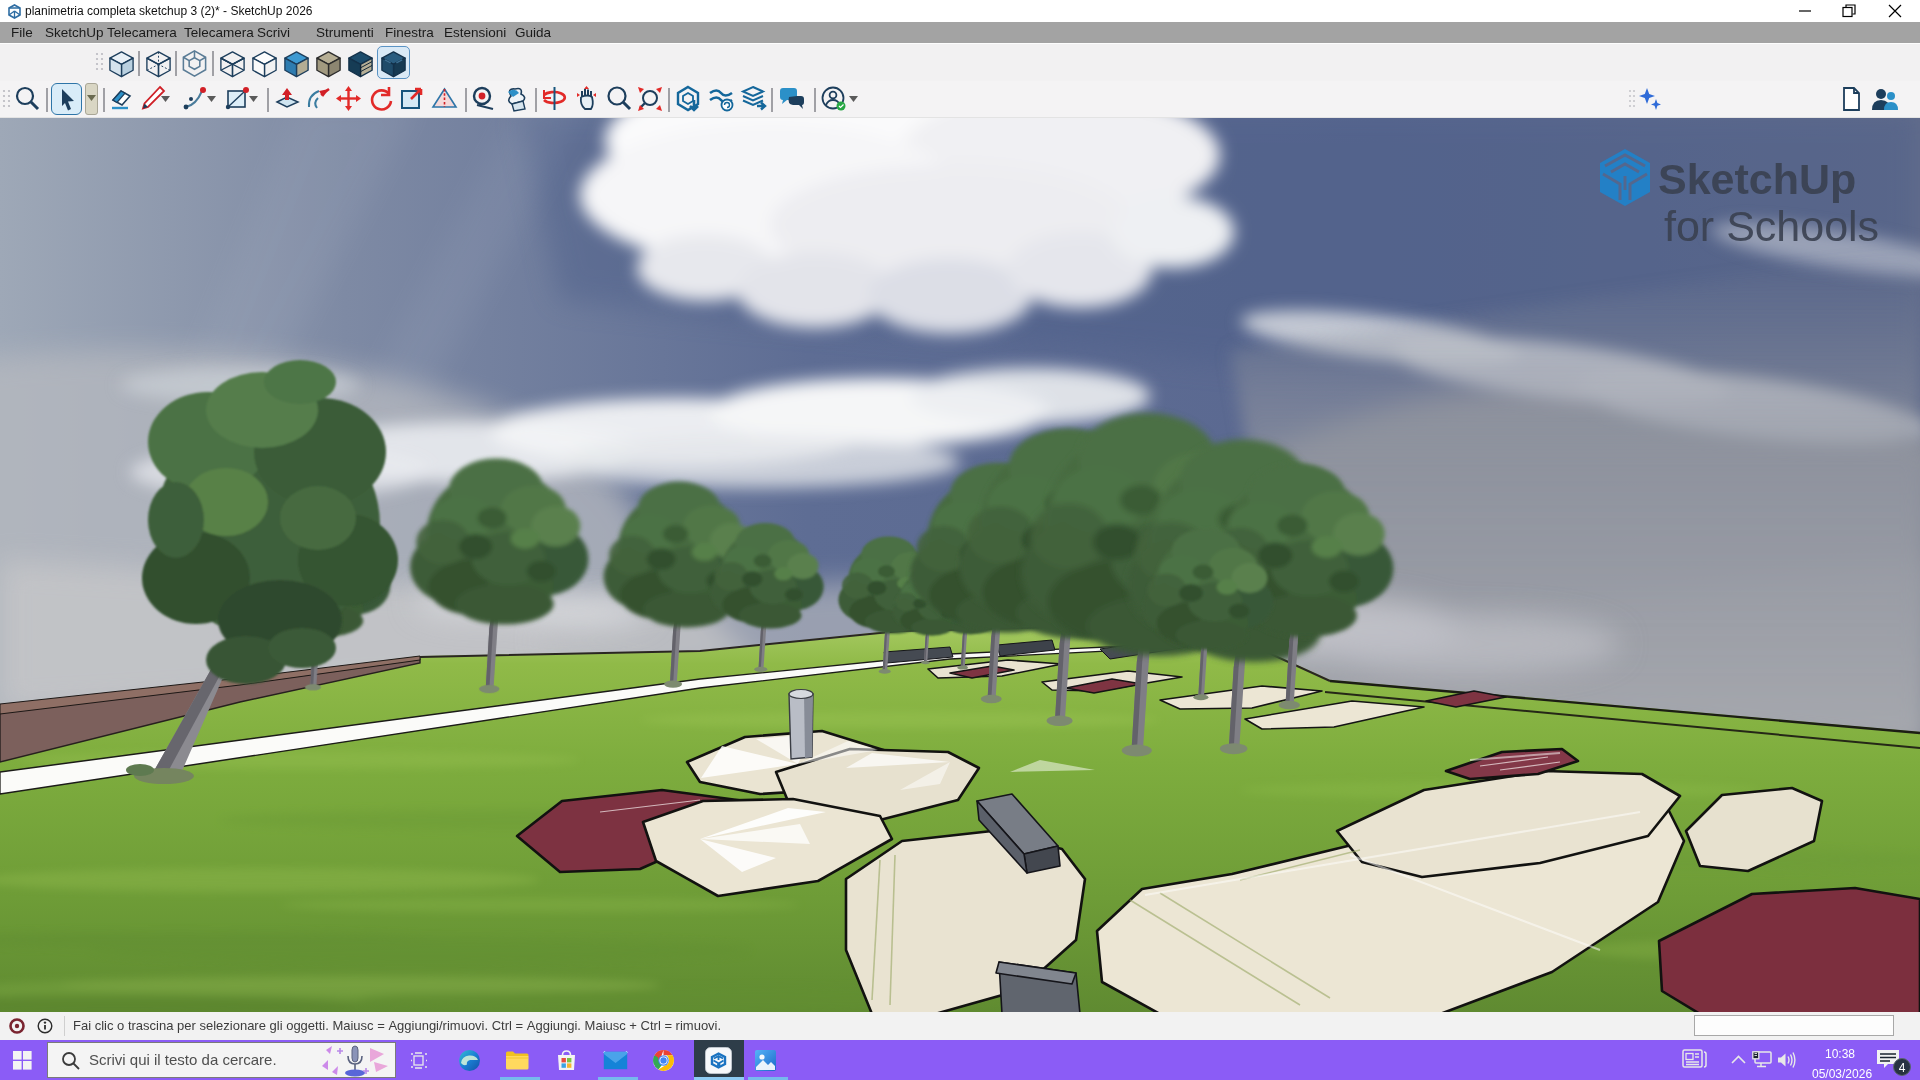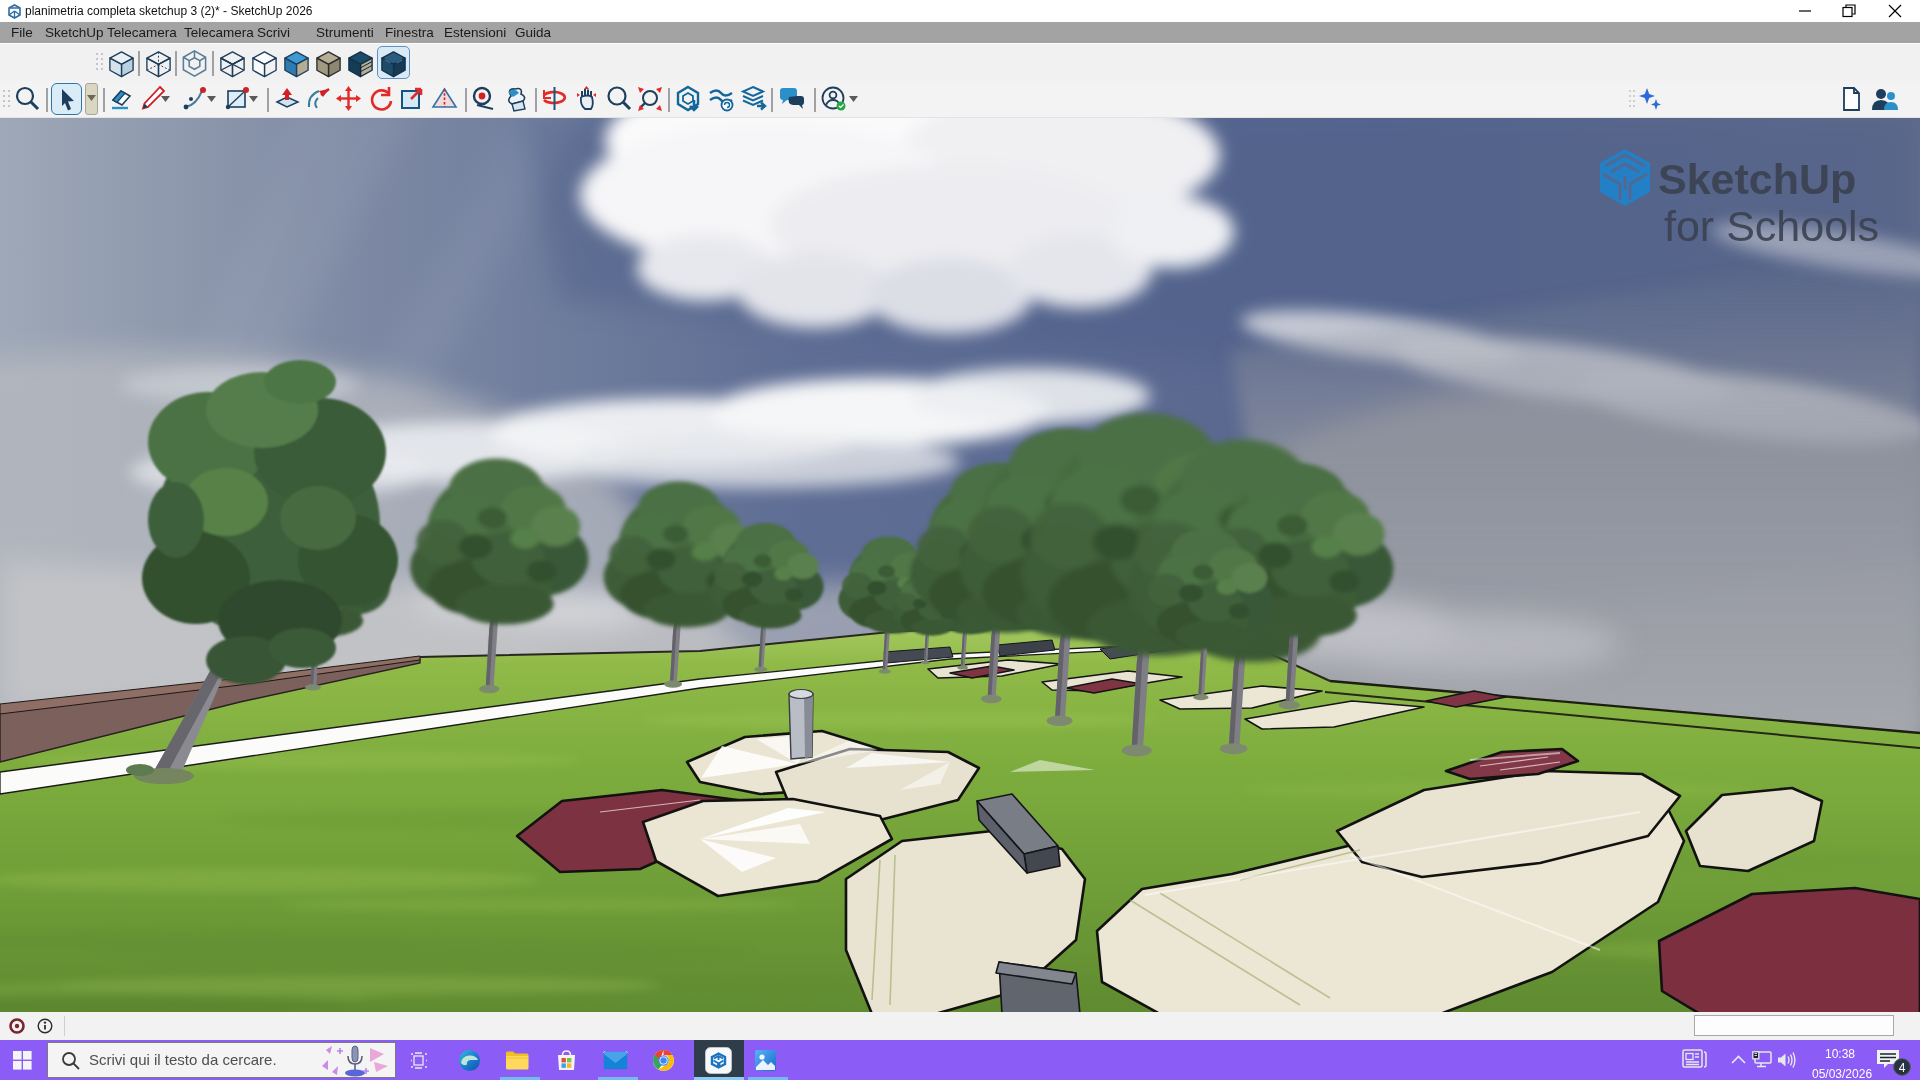--- a/index.html
+++ b/index.html
@@ -619,20 +619,21 @@
   <svg style="position:absolute;left:9px;top:6px" width="16" height="16">
       <circle cx="8" cy="8" r="6.5" fill="none" stroke="#7a2430" stroke-width="2.6"></circle>
       <circle cx="8" cy="8" r="2.2" fill="#7a2430"></circle>
     </svg>
   <svg style="position:absolute;left:37px;top:6px" width="16" height="16">
       <circle cx="8" cy="8" r="6.8" fill="none" stroke="#2c2c2c" stroke-width="1.4"></circle>
       <circle cx="8" cy="4.6" r="1.2" fill="#2c2c2c"></circle>
       <line x1="8" y1="7" x2="8" y2="11.6" stroke="#2c2c2c" stroke-width="1.8"></line>
     </svg>
   <div style="position:absolute;left:64px;top:4px;width:1px;height:20px;background:#cfcfcf"></div>
+  <div class="msg">Fai clic o trascina per selezionare gli oggetti. Maiusc&nbsp;=&nbsp;Aggiungi/rimuovi. Ctrl&nbsp;=&nbsp;Aggiungi. Maiusc&nbsp;+&nbsp;Ctrl&nbsp;=&nbsp;rimuovi.</div>
   <div class="measure"></div>
 </div>
 
 <div class="taskbar" id="taskbar">
   <svg style="position:absolute;left:13px;top:11px" width="19" height="19">
       <g fill="#f4f4f4">
         <rect x="0" y="0" width="8.6" height="8.6"></rect>
         <rect x="10" y="0" width="8.6" height="8.6"></rect>
         <rect x="0" y="10" width="8.6" height="8.6"></rect>
         <rect x="10" y="10" width="8.6" height="8.6"></rect>

